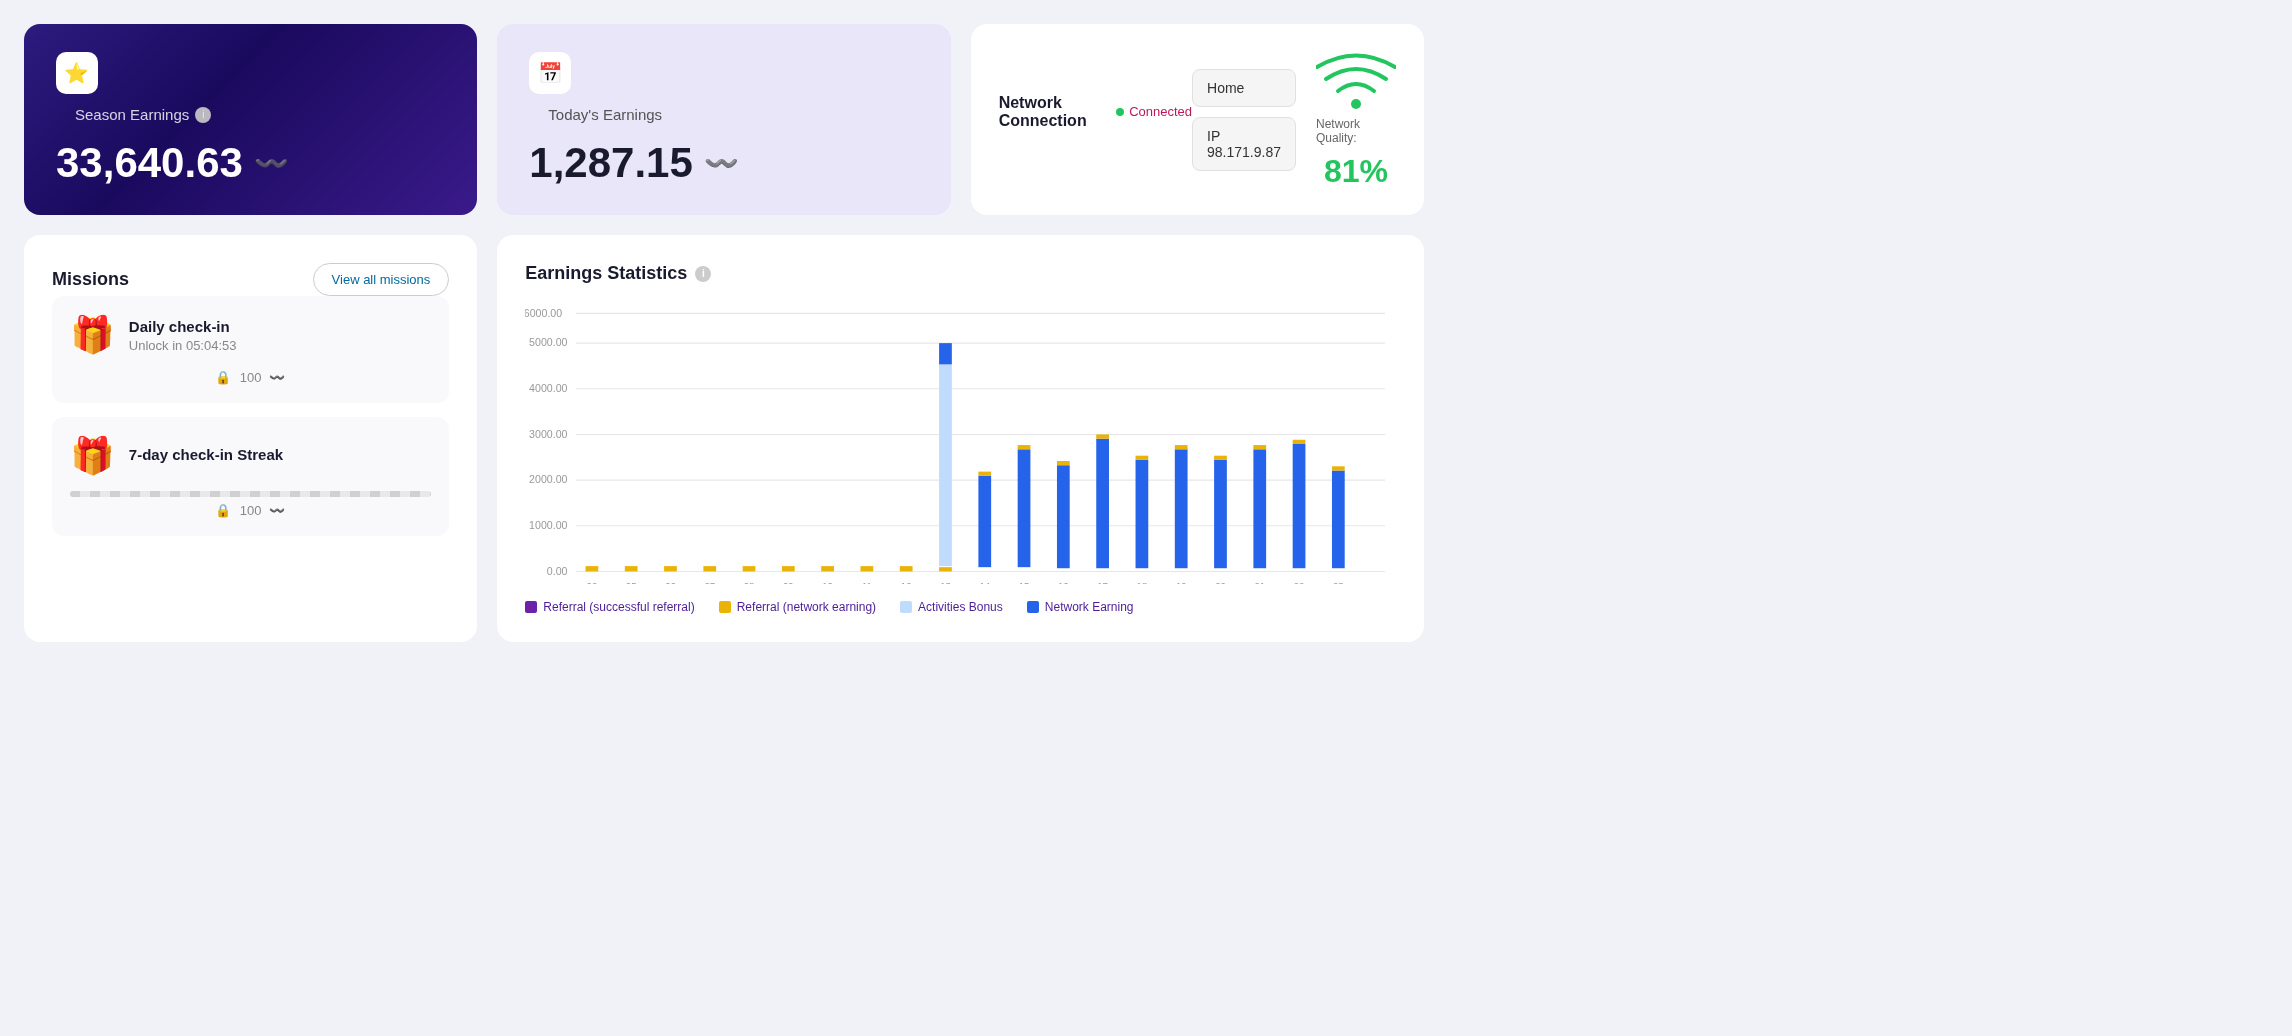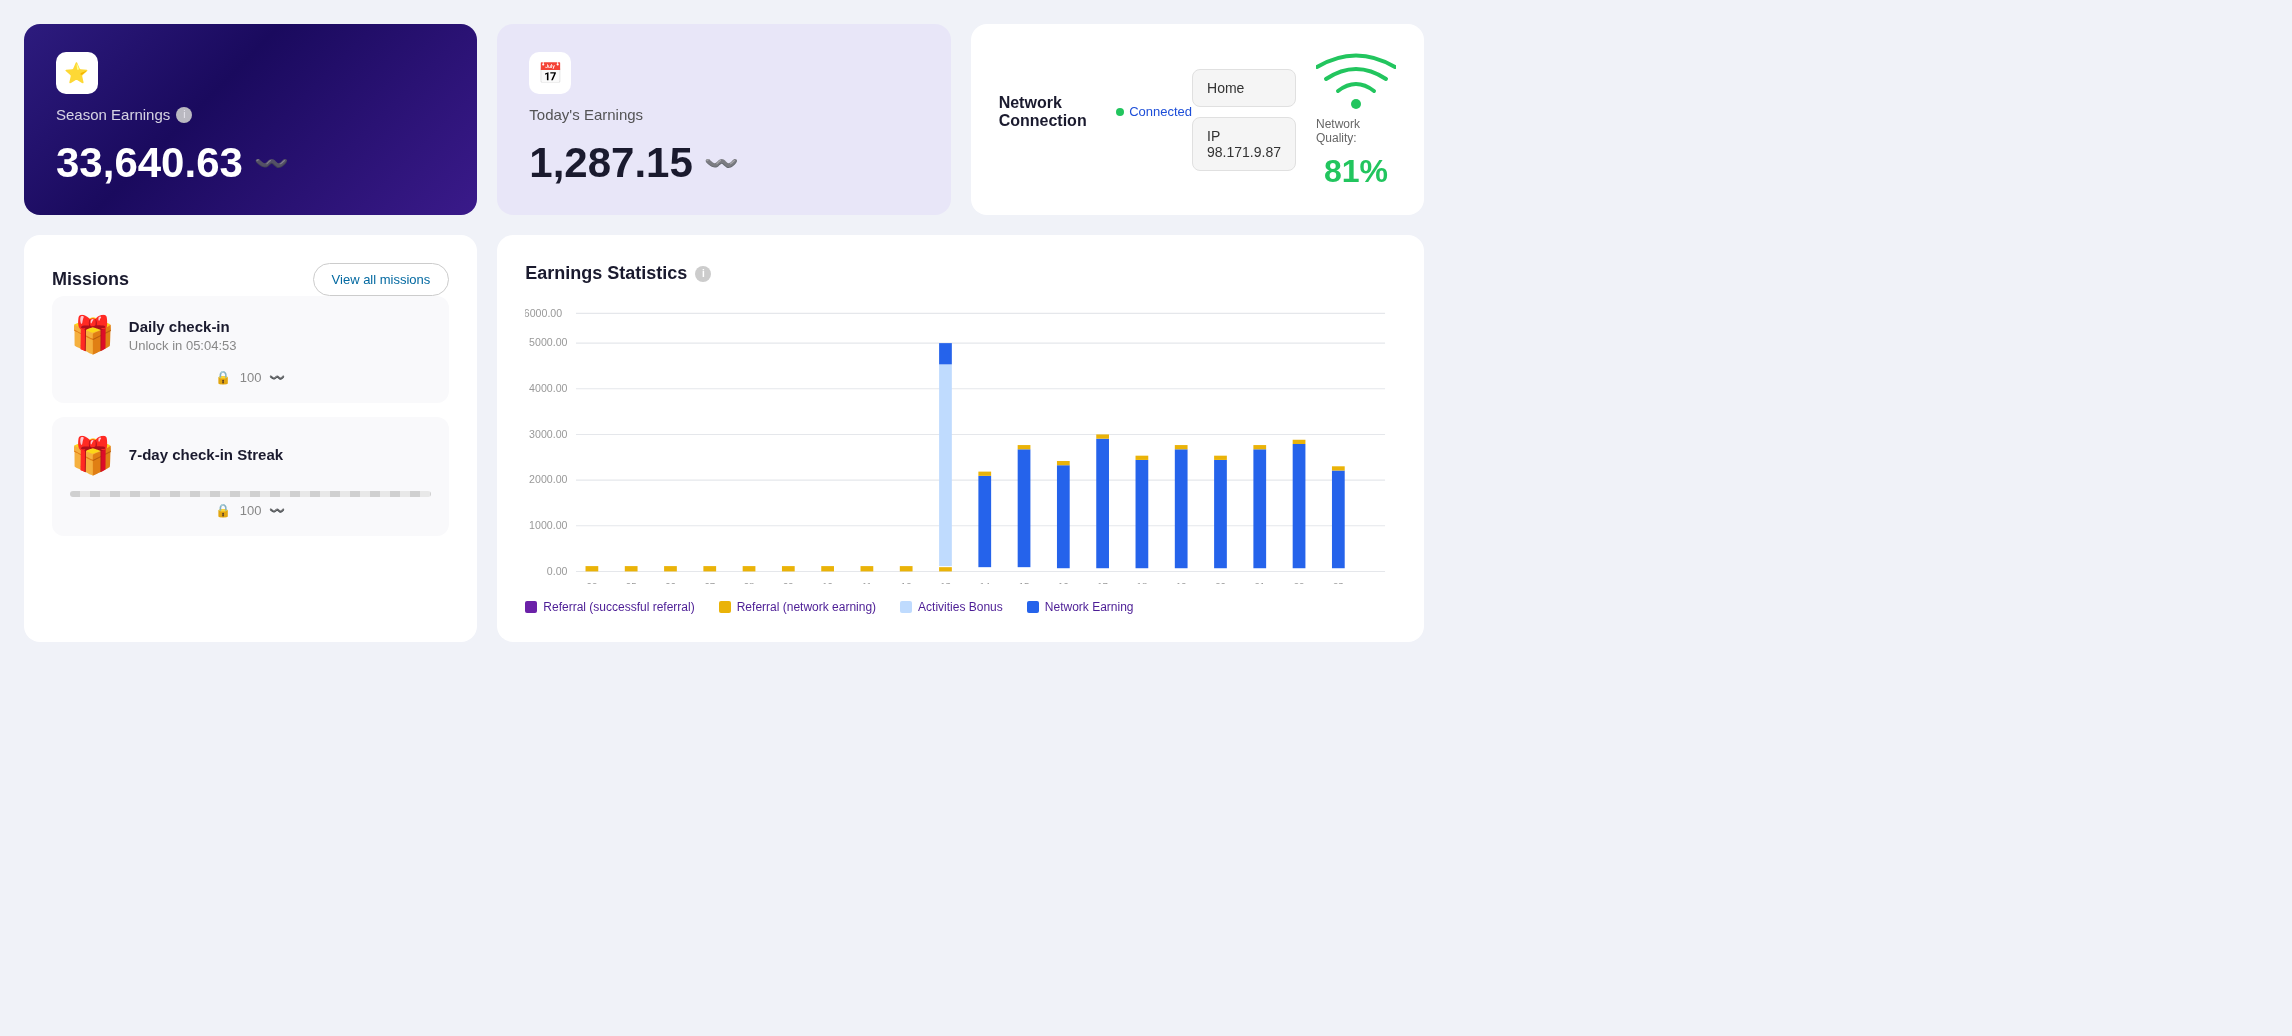--- a/index.html
+++ b/index.html
@@ -63,20 +63,21 @@
     }
 
     .card-label {
       font-size: 15px;
       font-weight: 500;
       opacity: 0.9;
       margin-bottom: 16px;
       display: flex;
       align-items: center;
       gap: 6px;
+      margin-left: 19px;
     }
 
     .card-season .card-label { color: rgba(255,255,255,0.9); }
     .card-today .card-label { color: #444; }
 
     .card-value {
       font-size: 42px;
       font-weight: 700;
       display: flex;
       align-items: center;
@@ -103,21 +104,21 @@
       font-size: 16px;
       font-weight: 600;
       color: #1a1a2e;
     }
 
     .connected-badge {
       display: flex;
       align-items: center;
       gap: 5px;
       font-size: 13px;
-      color: #1d4ed8;
+      color: #be185d;
       font-weight: 500;
     }
 
     .connected-dot {
       width: 8px;
       height: 8px;
       background: #22c55e;
       border-radius: 50%;
     }
 

